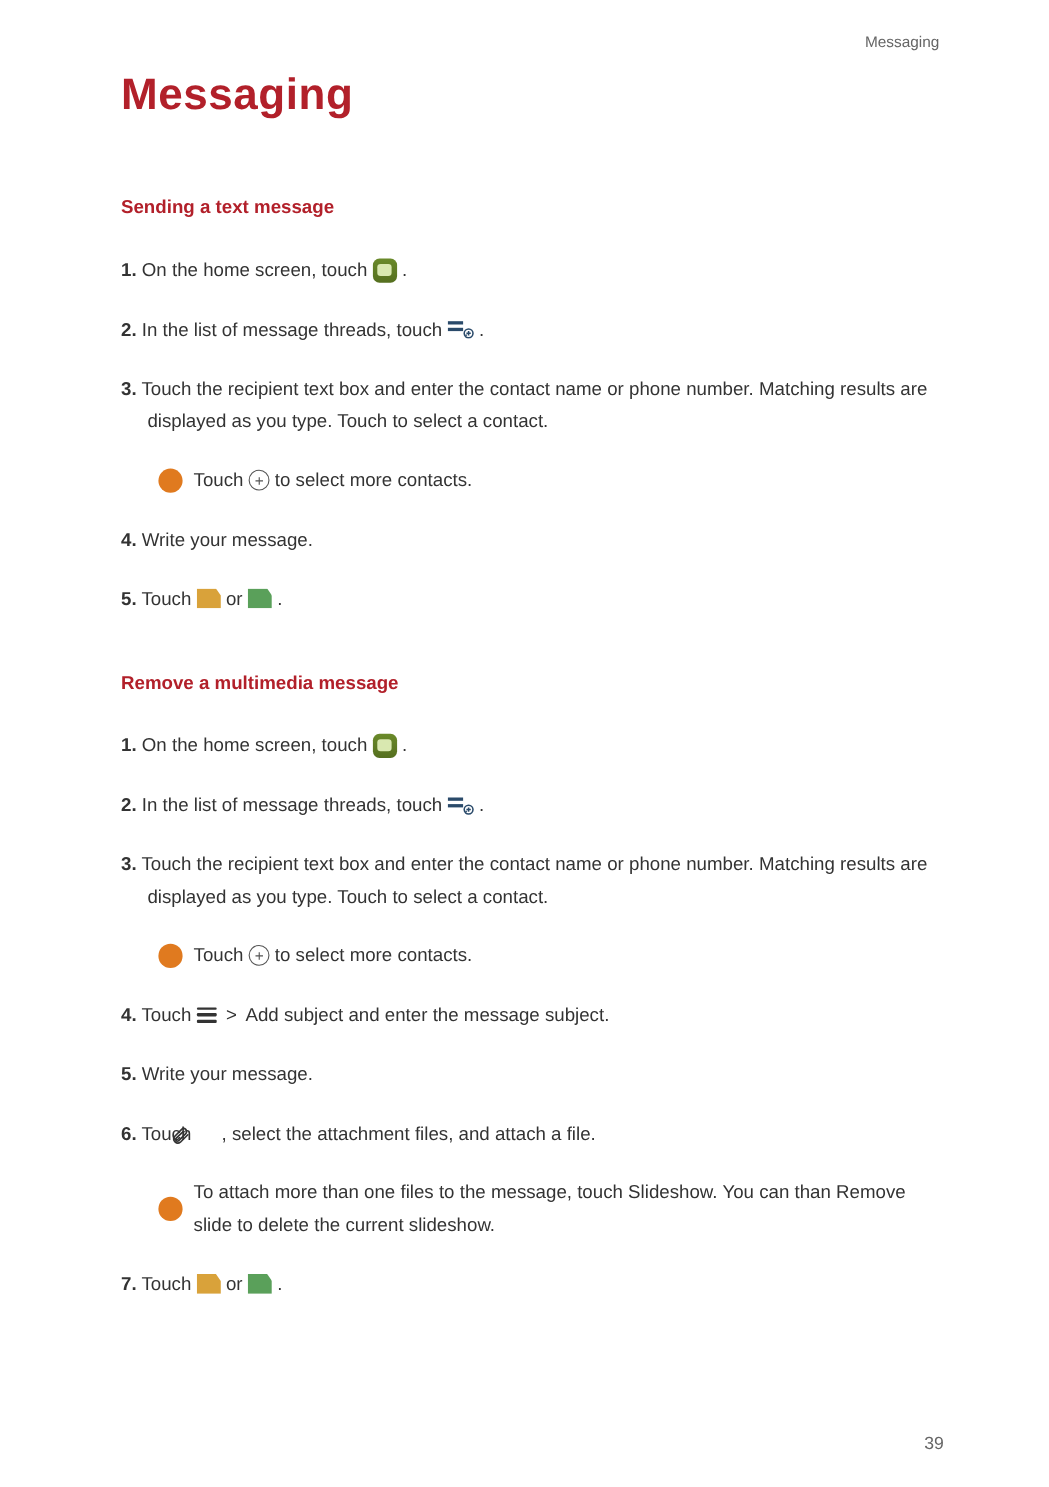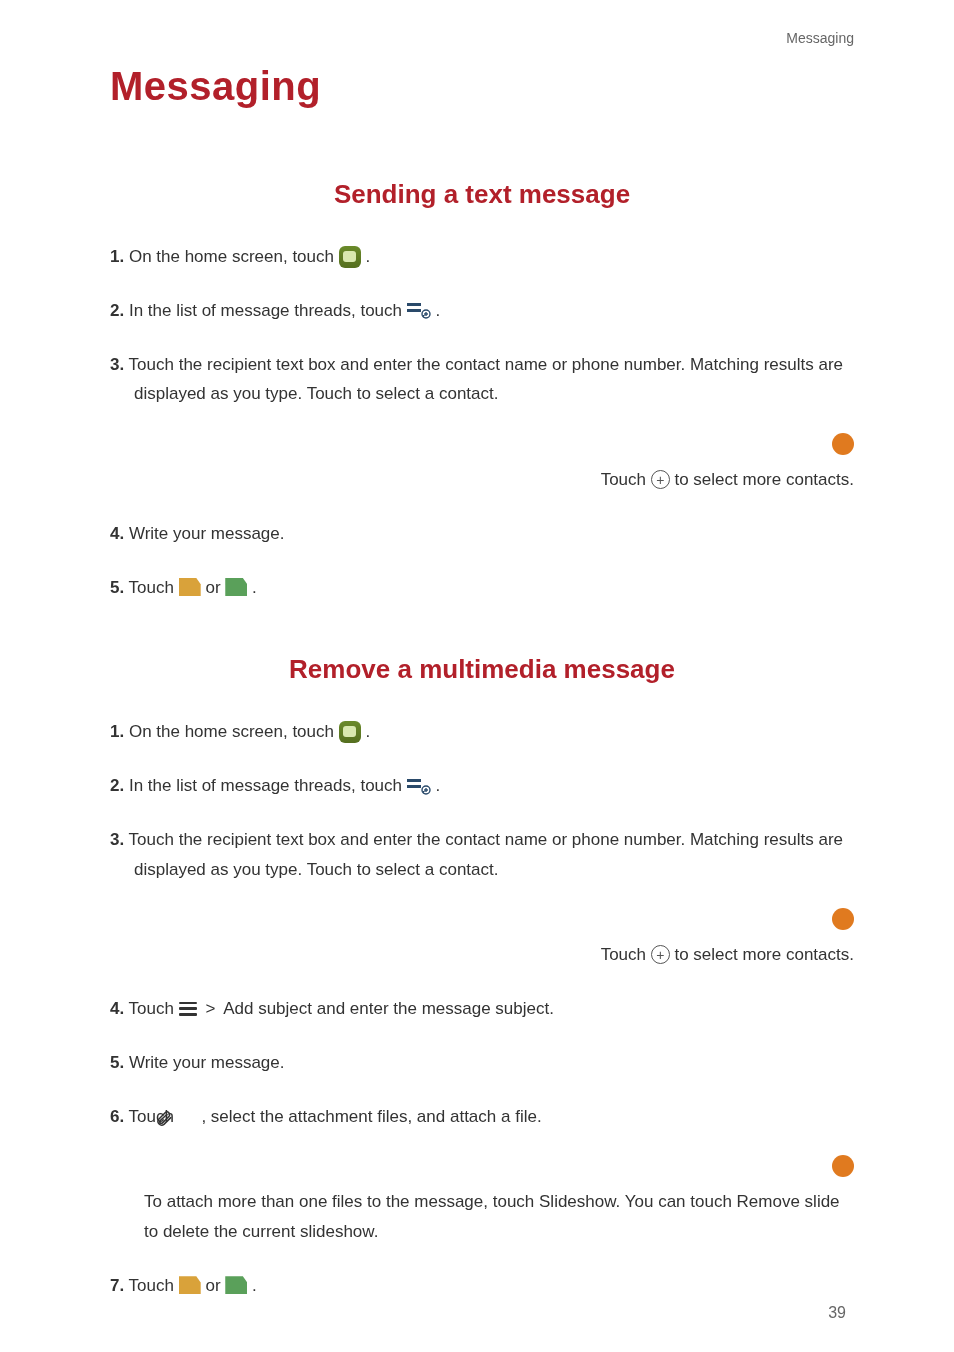--- a/index.html
+++ b/index.html
@@ -19,48 +19,46 @@
     margin-bottom: 18px;
   }
   .chapter-title {
     font-size: 40px;
     font-weight: 700;
     color: #b2202a;
     margin-bottom: 70px;
     letter-spacing: 0.5px;
   }
   .section-title {
-    font-size: 26px;
+    font-size: 17px;
     font-weight: 700;
     color: #b2202a;
     margin-bottom: 32px;
     margin-top: 10px;
-    text-align: center;
   }
   .step {
     font-size: 17px;
     color: #333;
     margin-bottom: 24px;
     line-height: 1.75;
     padding-left: 24px;
     text-indent: -24px;
     margin-top: 16px;
   }
   .step .num { font-weight: 700; }
   .tip {
     font-size: 17px;
     color: #333;
     margin-bottom: 24px;
     line-height: 1.75;
     padding-left: 34px;
     text-indent: -34px;
     display:flex;
-    align-items:flex-end;
+    align-items:center;
     gap:10px;
-    flex-direction:column;
   }
   .tip-body{ text-indent:0; flex:1;}
   .bold { font-weight: 400; }
   .inline-icon {
     display: inline-block;
     vertical-align: middle;
     position: relative;
     top: -1px;
   }
   .icon-msg-app {
@@ -102,21 +100,21 @@
     display:inline-flex;flex-direction:column;justify-content:space-between;
     width:18px;height:14px;vertical-align:middle;
   }
   .icon-menu span{ height:2.5px;background:#333;border-radius:1px;display:block;}
   .gt { font-size:17px; padding:0 4px;}
   .icon-clip{
     width:18px;height:18px;display:inline-block;
   }
   .page-num {
     position:absolute;
-    bottom:30px; right:108px;
+    bottom:30px; right:96px;
     font-size:16px;color:#666;
   }
   .spacer-section{ height:18px; }
 </style>
 </head>
 <body>
 
 <div class="header-label">Messaging</div>
 
 <h1 class="chapter-title">Messaging</h1>
@@ -221,21 +219,21 @@
   <span class="inline-icon icon-clip">
     <svg width="18" height="18" viewBox="0 0 24 24">
         <path d="M21 11.5 L12 20.5 a5 5 0 0 1 -7 -7 L13.5 5 a3.5 3.5 0 0 1 5 5 L10 18.5 a2 2 0 0 1 -3 -3 L15 8" fill="none" stroke="#333" stroke-width="2" stroke-linecap="round"></path>
       </svg>
   </span><span> , select the attachment files, and attach a file.</span>
 </p>
 
 <div class="tip">
   <span class="icon-info">i</span>
   <span class="tip-body">
-    <span>To attach more than one files to the message, touch </span><span class="bold">Slideshow</span><span>. You can touch </span><span class="bold">Remove slide</span><span> to delete the current slideshow.</span>
+    <span>To attach more than one files to the message, touch </span><span class="bold">Slideshow</span><span>. You can than </span><span class="bold">Remove slide</span><span> to delete the current slideshow.</span>
   </span>
 </div>
 
 <p class="step">
   <span class="num">7.</span><span> Touch </span>
   <span class="inline-icon icon-sim sim1">1</span><span> or </span>
   <span class="inline-icon icon-sim sim2">2</span><span> .</span>
 </p>
 
 <div class="page-num">39</div>

